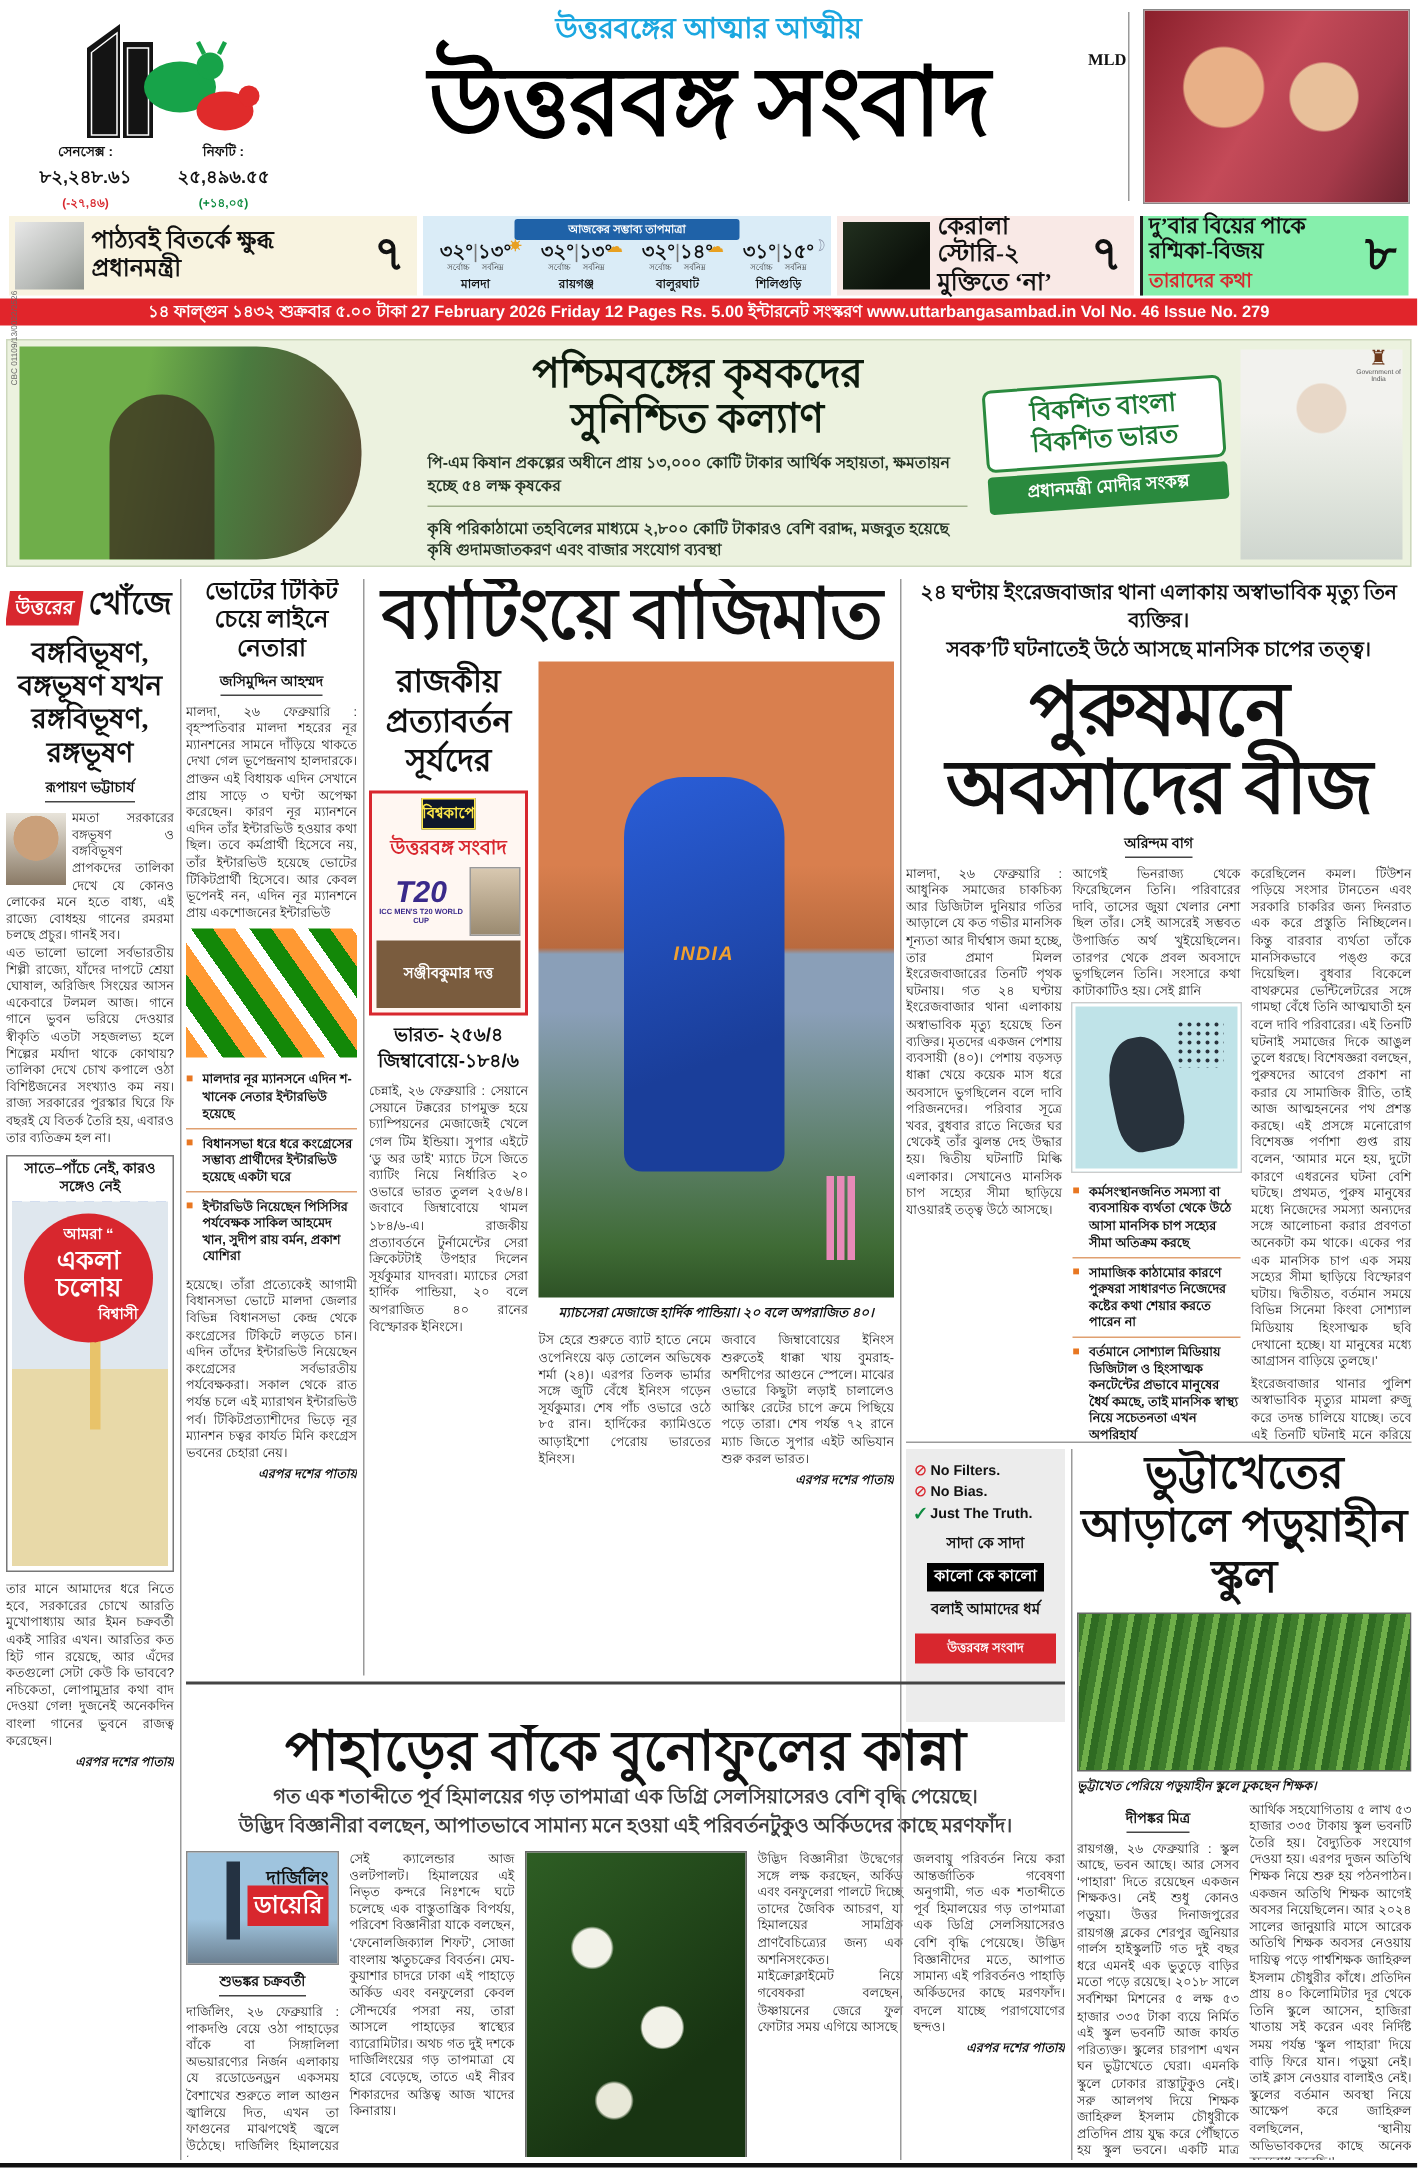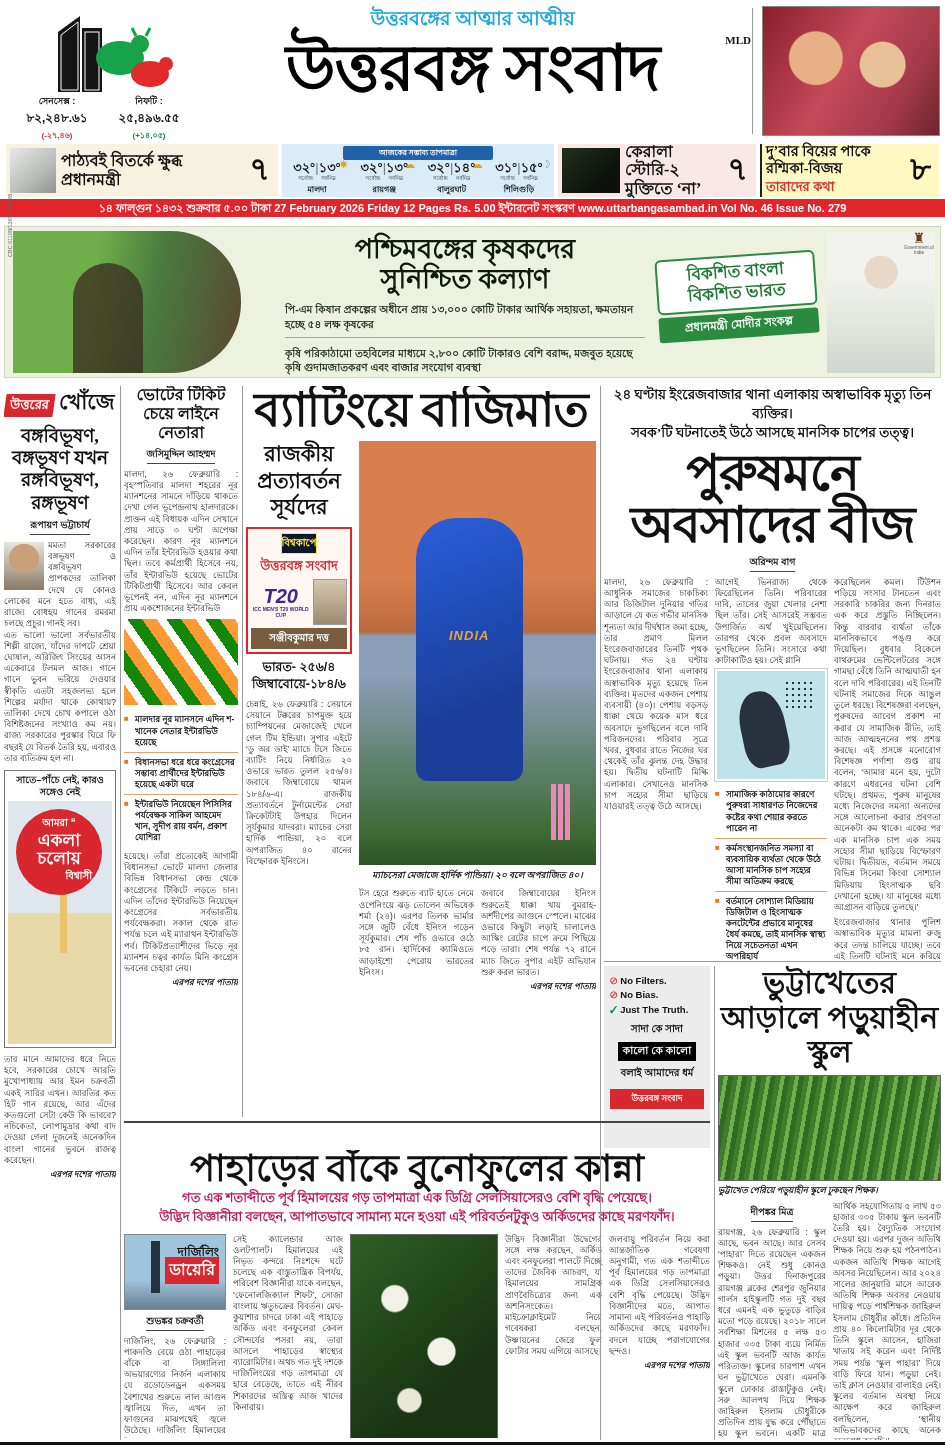--- a/index.html
+++ b/index.html
@@ -33,32 +33,32 @@
   #wedding{left:762px;top:6px;width:176px;height:128px;border:1px solid #888;}
   .ph-wedding{width:100%;height:100%;background:
      radial-gradient(circle at 30% 40%, #e8b087 0 18%, transparent 19%),
      radial-gradient(circle at 68% 45%, #e8c09a 0 16%, transparent 17%),
      linear-gradient(120deg,#8a1f2b,#c44a58 45%,#a63a4a 75%,#6e2430);}
 
   
   .teaser{display:flex;align-items:center;gap:5px;padding:4px;box-sizing:border-box;}
   #t1{left:6px;top:144px;width:272px;height:53px;background:#f8f3e0;}
   #t2{left:558px;top:144px;width:198px;height:53px;background:#f9e9e6;}
-  #t3{left:760px;top:144px;width:179px;height:53px;background:#fef9c3;border-left:2px solid #222;}
+  #t3{left:760px;top:144px;width:179px;height:53px;background:#86efac;border-left:2px solid #222;}
   .tz-title{font-family:"Liberation Serif",serif;font-weight:bold;font-size:16px;line-height:1.15;flex:1;}
   .tz-page{font-family:"Liberation Serif",serif;font-weight:bold;font-size:32px;padding:0 4px;}
   .ph-modi-sm{width:46px;height:45px;background:linear-gradient(140deg,#e8e8e8,#b9bcb9 60%,#8f948f);flex:none;}
   .ph-burqa{width:58px;height:45px;background:linear-gradient(135deg,#22301f,#0c120b 70%);flex:none;}
   .tz3-line{font-family:"Liberation Serif",serif;font-weight:bold;font-size:14.5px;line-height:1.2;}
   .tz3-tag{color:#d8272e;font-weight:bold;font-size:13px;}
 
   
   #weather{left:282px;top:144px;width:272px;height:53px;background:#daecf7;padding:2px 3px;box-sizing:border-box;}
   #wx-head{width:150px;margin:0 auto;background:#1f62a8;color:#fff;font-size:7.5px;
-           font-weight:bold;text-align:center;border-radius:2px;padding:1px 0;font-family:Liberation Serif, serif;}
+           font-weight:bold;text-align:center;border-radius:2px;padding:1px 0;}
   #wx-row{display:flex;justify-content:space-between;margin-top:1px;}
   .wcity{width:64px;text-align:center;position:relative;}
   .wicon{position:absolute;right:1px;top:-3px;font-size:11px;color:#e8a020;}
   .wtemps{font-size:13px;font-weight:bold;line-height:1.1;}
   .wtemps .sep{color:#777;font-weight:normal;}
   .wlabels{font-size:5.5px;color:#333;display:flex;justify-content:center;gap:8px;}
   .wname{font-size:8px;font-weight:bold;}
 
   
   #datestrip{left:0;top:199px;width:945px;height:18px;background:#e1252b;color:#fff;
@@ -142,21 +142,21 @@
   .ck-sub{font-family:"Liberation Serif",serif;font-weight:bold;font-size:21px;
           text-align:center;line-height:1.25;}
   .wc-box{border:2px solid #d8272e;margin:7px 0 5px;padding:3px;text-align:center;background:#fff7f2;}
   .wc-tag{display:inline-block;background:#0f172a;color:#ffe94a;font-weight:bold;
           font-size:10px;padding:1px 0;border:1px solid #ffe94a;}
   .wc-brand{color:#d8272e;font-family:"Liberation Serif",serif;font-weight:bold;font-size:13px;margin:2px 0;}
   .wc-mid{display:flex;gap:3px;justify-content:center;align-items:center;}
   .t20{font-style:italic;font-weight:bold;font-size:20px;color:#3a2a8a;line-height:1;}
   .t20-sub{font-size:5px;font-weight:bold;color:#3a2a8a;}
   .ph-sanjib{width:36px;height:44px;background:linear-gradient(#d8c8b0,#9a8a70);border:1px solid #999;}
-  .wc-name{background:#7a5c3e;color:#fff;font-weight:bold;font-size:10px;padding:2px 0;margin-top:3px;}
+  .wc-name{background:#7a5c3e;color:#fff;font-weight:bold;font-size:10px;padding:14px 0;margin-top:3px;}
   .ck-score{font-weight:bold;font-size:12.5px;text-align:center;line-height:1.35;margin:2px 0 6px;}
   .ck-right{flex:1;}
   .ph-cricketer{height:424px;background:
       linear-gradient(180deg,#d97f4e 0 32%,#b96a3e 45%,#8a9fb8 46% 55%,#3f6b35 92%,#2e5226);}
   .jersey{position:absolute;left:24%;top:18%;width:45%;height:62%;border-radius:40px 40px 12px 12px;
       background:linear-gradient(160deg,#2a5ed8,#1a3e9a 70%);}
   .jersey::after{content:"INDIA";position:absolute;left:50%;top:42%;transform:translateX(-50%);
       color:#f0a030;font-weight:bold;font-size:13px;letter-spacing:1px;font-style:italic;}
   .stump{position:absolute;right:14%;bottom:6%;width:5px;height:56px;background:#e88ab8;}
   .stump.s2{right:17%;} .stump.s3{right:11%;}
@@ -194,21 +194,21 @@
      background:repeating-linear-gradient(100deg,#3f7d2c 0 5px,#6fae4a 5px 9px,#2f6b22 9px 14px);}
   .corn-cap{font-family:"Liberation Serif",serif;font-style:italic;font-weight:bold;
             font-size:8.5px;text-align:left;margin:3px 0;}
   .corn-cols{display:flex;gap:7px;}
   .corn-cols>div{flex:1;}
 
   
   .p-head{font-family:"Liberation Serif",serif;font-weight:bold;font-size:37px;
           text-align:center;line-height:1.05;}
   .p-sub{font-family:"Liberation Serif",serif;font-weight:bold;font-size:13px;
-         text-align:center;line-height:1.45;color:#be185d;}
+         text-align:center;line-height:1.45;color:#404040;}
   .p-cols{display:flex;gap:7px;margin-top:7px;}
   .p-c1{width:102px;flex:none;} .p-c2{width:110px;flex:none;}
   .p-c3{width:148px;flex:none;} .p-c4{width:97px;flex:none;} .p-c5{flex:1;}
   .dd-box{border:1px solid #888;height:74px;position:relative;
      background:linear-gradient(#9fc4de 0 60%,#6b7f90);}
   .dd-tower{position:absolute;left:26px;top:6px;width:9px;height:52px;background:#243242;}
   .dd-t1{position:absolute;right:6px;top:8px;font-weight:bold;font-size:12px;color:#111;}
   .dd-t2{position:absolute;right:6px;top:22px;background:#d8272e;color:#fff;
          font-family:"Liberation Serif",serif;font-weight:bold;font-size:16px;padding:0 4px;}
   .ph-orchid{height:212px;border:1px solid #666;background:
@@ -457,22 +457,22 @@
     <div class="byline"><span>অরিন্দম বাগ</span></div>
     <div class="m-cols">
       <div class="m-colA body-txt">মালদা, ২৬ ফেব্রুয়ারি : আধুনিক সমাজের চাকচিক্য আর ডিজিটাল দুনিয়ার গতির আড়ালে যে কত গভীর মানসিক শূন্যতা আর দীর্ঘশ্বাস জমা হচ্ছে, তার প্রমাণ মিলল ইংরেজবাজারের তিনটি পৃথক ঘটনায়। গত ২৪ ঘণ্টায় ইংরেজবাজার থানা এলাকায় অস্বাভাবিক মৃত্যু হয়েছে তিন ব্যক্তির। মৃতদের একজন পেশায় ব্যবসায়ী (৪০)। পেশায় বড়সড় ধাক্কা খেয়ে কয়েক মাস ধরে অবসাদে ভুগছিলেন বলে দাবি পরিজনদের। পরিবার সূত্রে খবর, বুধবার রাতে নিজের ঘর থেকেই তাঁর ঝুলন্ত দেহ উদ্ধার হয়। দ্বিতীয় ঘটনাটি মিল্কি এলাকার। সেখানেও মানসিক চাপ সহ্যের সীমা ছাড়িয়ে যাওয়ারই তত্ত্ব উঠে আসছে।</div>
       <div class="m-colB">
         <div class="body-txt">আগেই ভিনরাজ্য থেকে ফিরেছিলেন তিনি। পরিবারের দাবি, তাসের জুয়া খেলার নেশা ছিল তাঁর। সেই আসরেই সম্ভবত উপার্জিত অর্থ খুইয়েছিলেন। তারপর থেকে প্রবল অবসাদে ভুগছিলেন তিনি। সংসারে কথা কাটাকাটিও হয়। সেই গ্লানি</div>
         <div class="photo ph-mental">
           <div class="head-sil"></div>
           <div class="head-dots"></div>
         </div>
         <div class="bullets">
+          <div class="bullet">কর্মসংস্থানজনিত সমস্যা বা ব্যবসায়িক ব্যর্থতা থেকে উঠে আসা মানসিক চাপ সহ্যের সীমা অতিক্রম করছে</div>
           <div class="bullet">সামাজিক কাঠামোর কারণে পুরুষরা সাধারণত নিজেদের কষ্টের কথা শেয়ার করতে পারেন না</div>
-          <div class="bullet">কর্মসংস্থানজনিত সমস্যা বা ব্যবসায়িক ব্যর্থতা থেকে উঠে আসা মানসিক চাপ সহ্যের সীমা অতিক্রম করছে</div>
           <div class="bullet">বর্তমানে সোশ্যাল মিডিয়ায় ডিজিটাল ও হিংসাত্মক কনটেন্টের প্রভাবে মানুষের ধৈর্য কমছে, তাই মানসিক স্বাস্থ্য নিয়ে সচেতনতা এখন অপরিহার্য</div>
         </div>
 
       </div>
       <div class="m-colC">
         <div class="body-txt">করেছিলেন কমল। টিউশন পড়িয়ে সংসার টানতেন এবং সরকারি চাকরির জন্য দিনরাত এক করে প্রস্তুতি নিচ্ছিলেন। কিন্তু বারবার ব্যর্থতা তাঁকে মানসিকভাবে পঙ্গু করে দিয়েছিল। বুধবার বিকেলে বাথরুমের ভেন্টিলেটরের সঙ্গে গামছা বেঁধে তিনি আত্মঘাতী হন বলে দাবি পরিবারের। এই তিনটি ঘটনাই সমাজের দিকে আঙুল তুলে ধরছে। বিশেষজ্ঞরা বলছেন, পুরুষদের আবেগ প্রকাশ না করার যে সামাজিক রীতি, তাই আজ আত্মহননের পথ প্রশস্ত করছে। এই প্রসঙ্গে মনোরোগ বিশেষজ্ঞ পর্ণাশা গুপ্ত রায় বলেন, ‘আমার মনে হয়, দুটো কারণে এধরনের ঘটনা বেশি ঘটছে। প্রথমত, পুরুষ মানুষের মধ্যে নিজেদের সমস্যা অন্যদের সঙ্গে আলোচনা করার প্রবণতা অনেকটা কম থাকে। একের পর এক মানসিক চাপ এক সময় সহ্যের সীমা ছাড়িয়ে বিস্ফোরণ ঘটায়। দ্বিতীয়ত, বর্তমান সময়ে বিভিন্ন সিনেমা কিংবা সোশ্যাল মিডিয়ায় হিংসাত্মক ছবি দেখানো হচ্ছে। যা মানুষের মধ্যে আগ্রাসন বাড়িয়ে তুলছে।’</div>
         <div class="body-txt" style="margin-top:4px">ইংরেজবাজার থানার পুলিশ অস্বাভাবিক মৃত্যুর মামলা রুজু করে তদন্ত চালিয়ে যাচ্ছে। তবে এই তিনটি ঘটনাই মনে করিয়ে দিচ্ছে যে, কেবল আর্থিক সাচ্ছল্য নয়, মনের যত্ন নেওয়া এবং সমস্যার কথা খুলে বলাটাও জরুরি প্রয়োজন।</div>
       </div>
     </div>
   </div>

